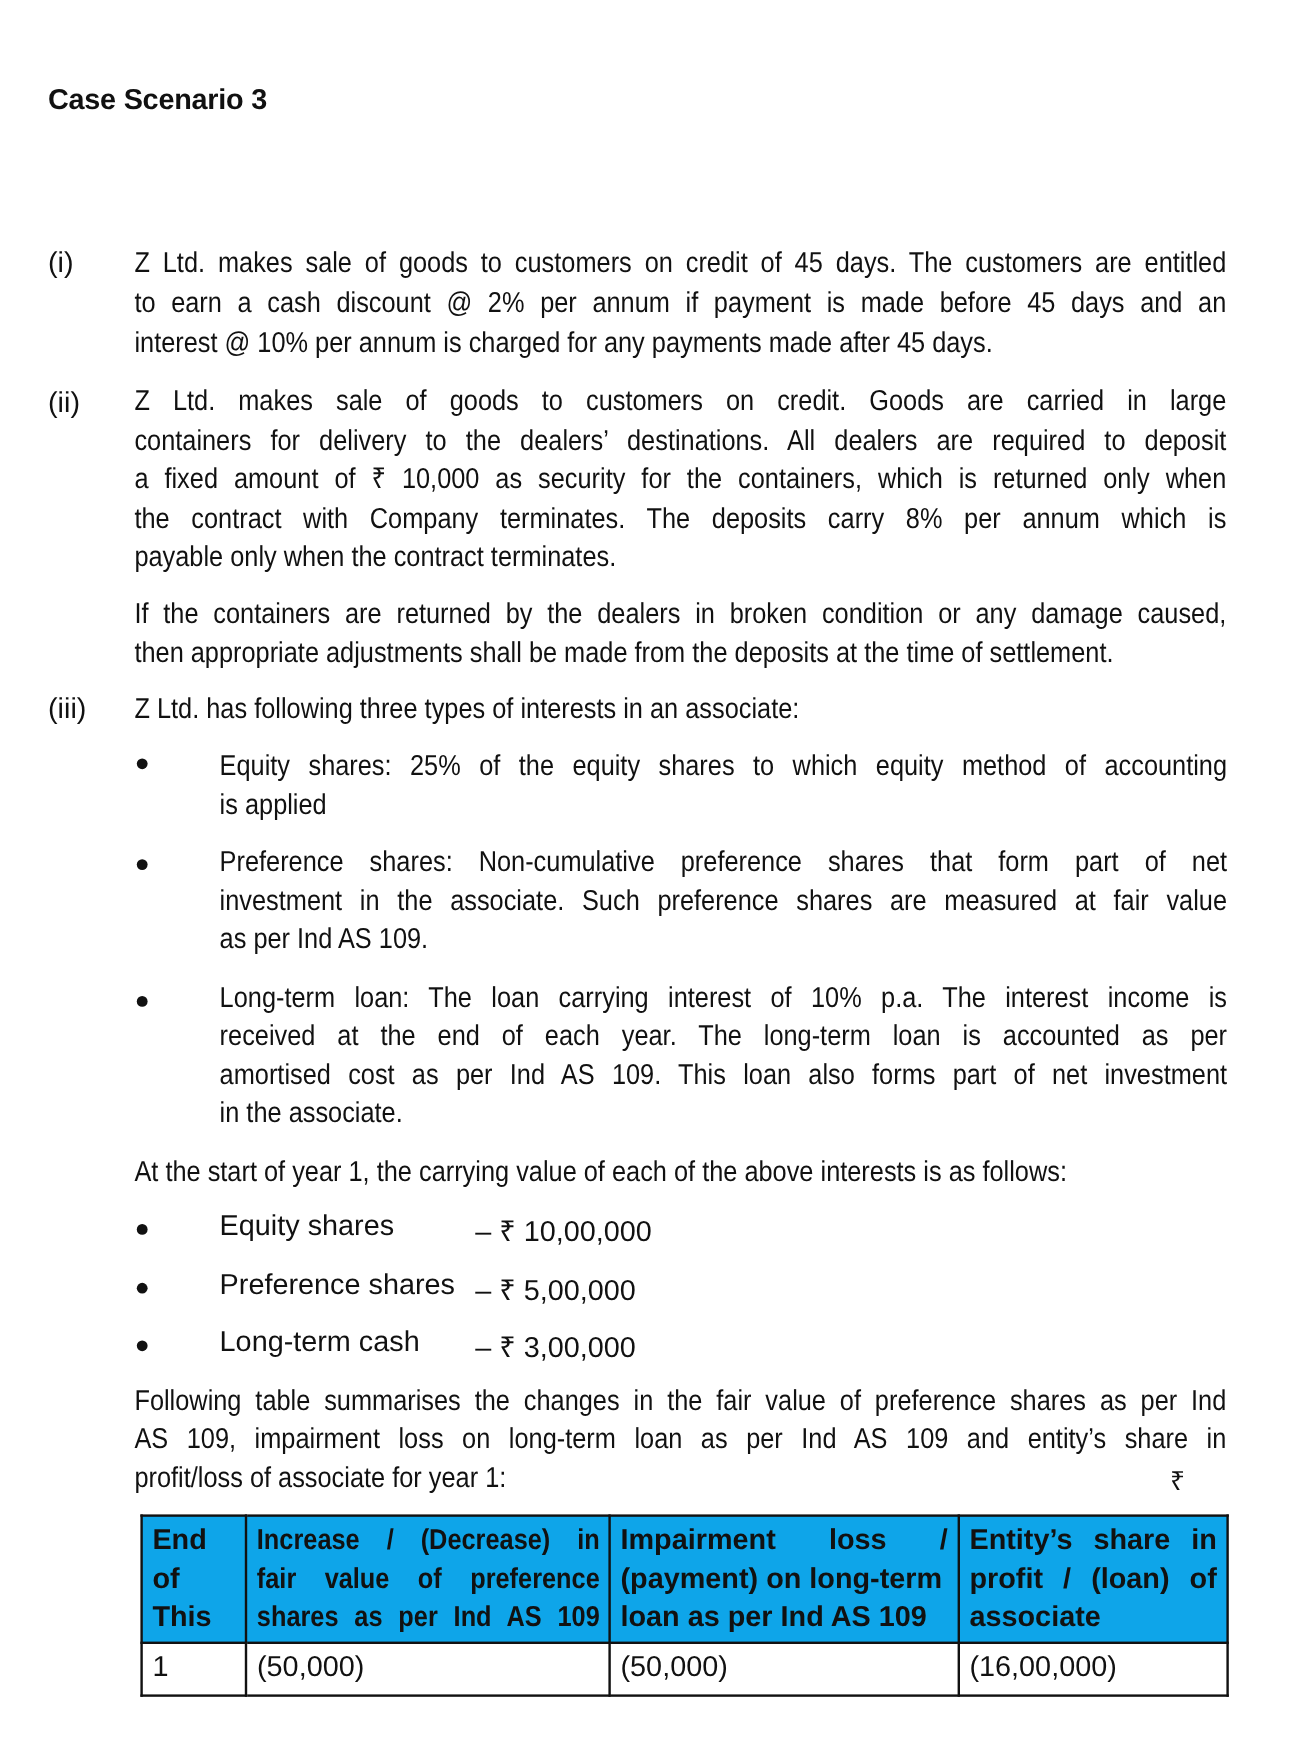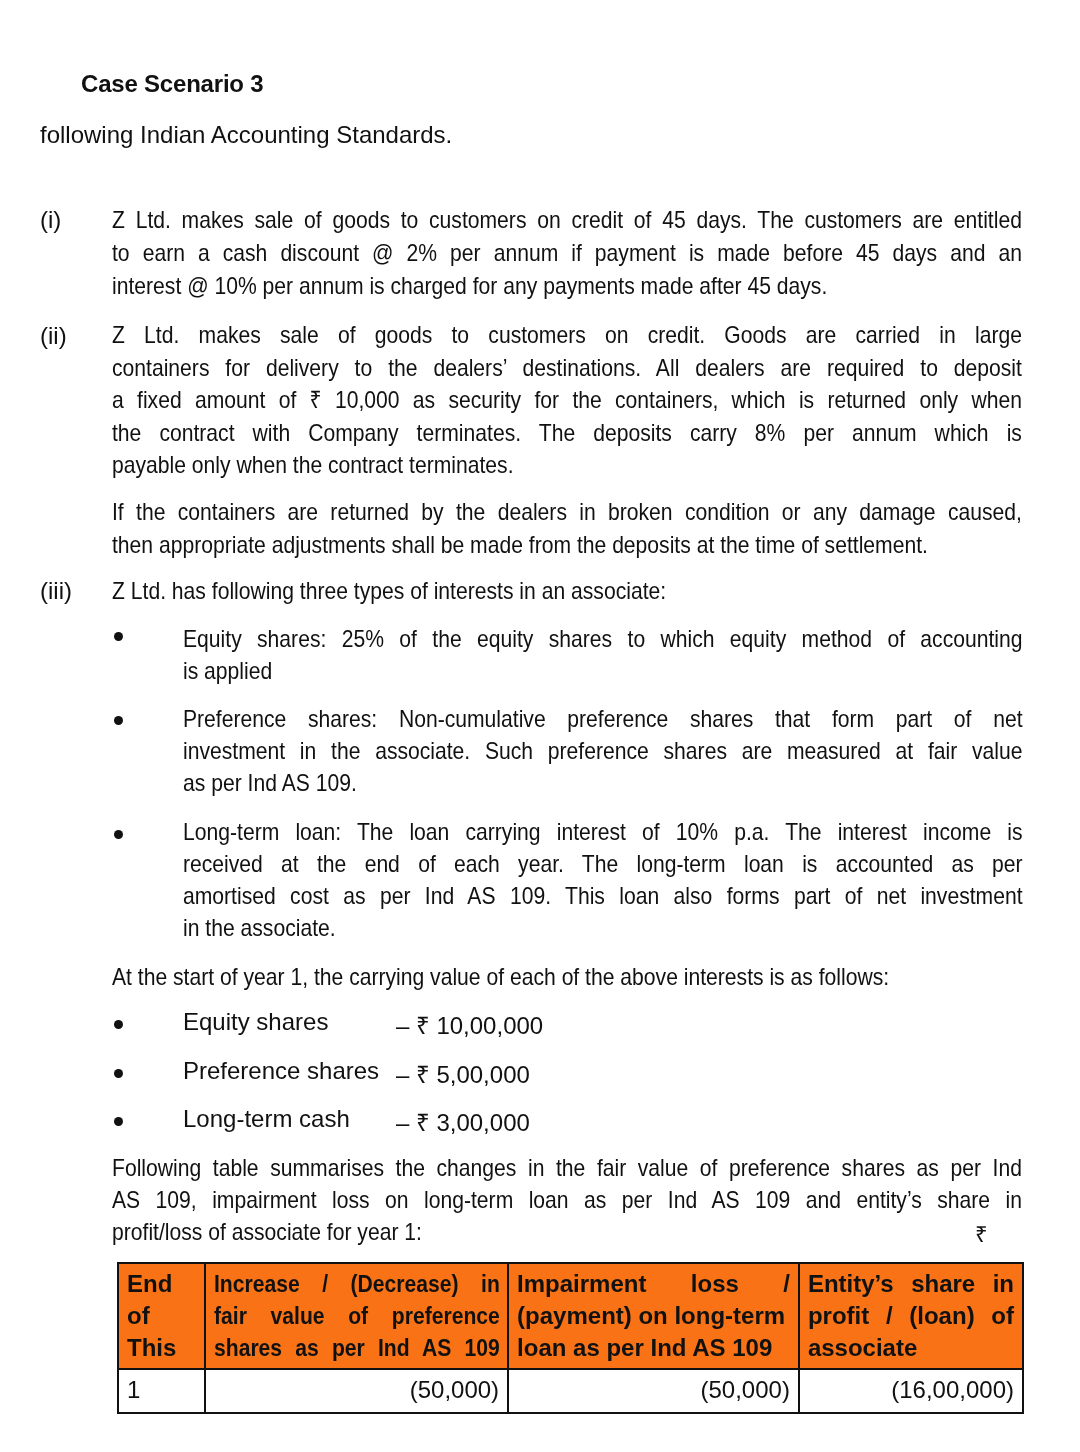--- a/index.html
+++ b/index.html
@@ -3,21 +3,21 @@
   <meta charset="utf-8">
   <style>
     html, body { margin: 0; padding: 0; background: #ffffff; }
     body {
       width: 1080px; height: 1452px; position: relative; overflow: hidden;
       font-family: "Liberation Sans", sans-serif; color: #111111;
     }
     .narrow { transform: scaleX(0.88); transform-origin: left top; }
     .title {
       position: absolute; left: 40px; top: 70px;
-      font-weight: bold; font-size: 24px; letter-spacing: -0.2px; margin-left: 41px;
+      font-weight: bold; font-size: 24px; letter-spacing: -0.2px;
     }
     .intro {
       position: absolute; left: 40px; top: 118px; width: 982px;
       font-size: 24px; line-height: 34px; text-align: justify;
     }
     .item {
       position: absolute; left: 40px; width: 982px;
       font-size: 24px; line-height: 33px;
     }
     .item .num { position: absolute; left: 0; top: 0; }
@@ -31,33 +31,32 @@
       position: absolute; width: 9px; height: 9px; border-radius: 50%; background: #111;
     }
     table.dt {
       position: absolute; left: 117px; top: 1262px; width: 907px;
       border-collapse: collapse; font-size: 24px;
     }
     table.dt th, table.dt td {
       border: 2px solid #111; padding: 4px 8px; vertical-align: top;
     }
     table.dt th {
-      background: #f97316; font-weight: bold; text-align: left; line-height: 32px;
+      background: #0ea5e9; font-weight: bold; text-align: left; line-height: 32px;
     }
     table.dt td { line-height: 32px; height: 34px; }
-    table.dt td.c { text-align: right; }
+    table.dt td.c { text-align: left; }
     .rupee-right { position: absolute; left: 975px; top: 1218px; font-size: 22px; }
   </style>
 </head>
 <body>
 
 <div class="title">Case Scenario 3</div>
 
 <div class="intro">
-  <span class="lastline">following Indian Accounting Standards.</span>
 </div>
 
 <div class="item" style="top:203px;">
   <span class="num">(i)</span>
   <div class="body narrow" style="width:1034px;">
     <span class="jline">Z Ltd. makes sale of goods to customers on credit of 45 days.  The customers are entitled</span>
     <span class="jline">to earn a cash discount @ 2% per annum if payment is made before 45 days and an</span>
     <span class="lastline">interest @ 10% per annum is charged for any payments made after 45 days.</span>
   </div>
 </div>

